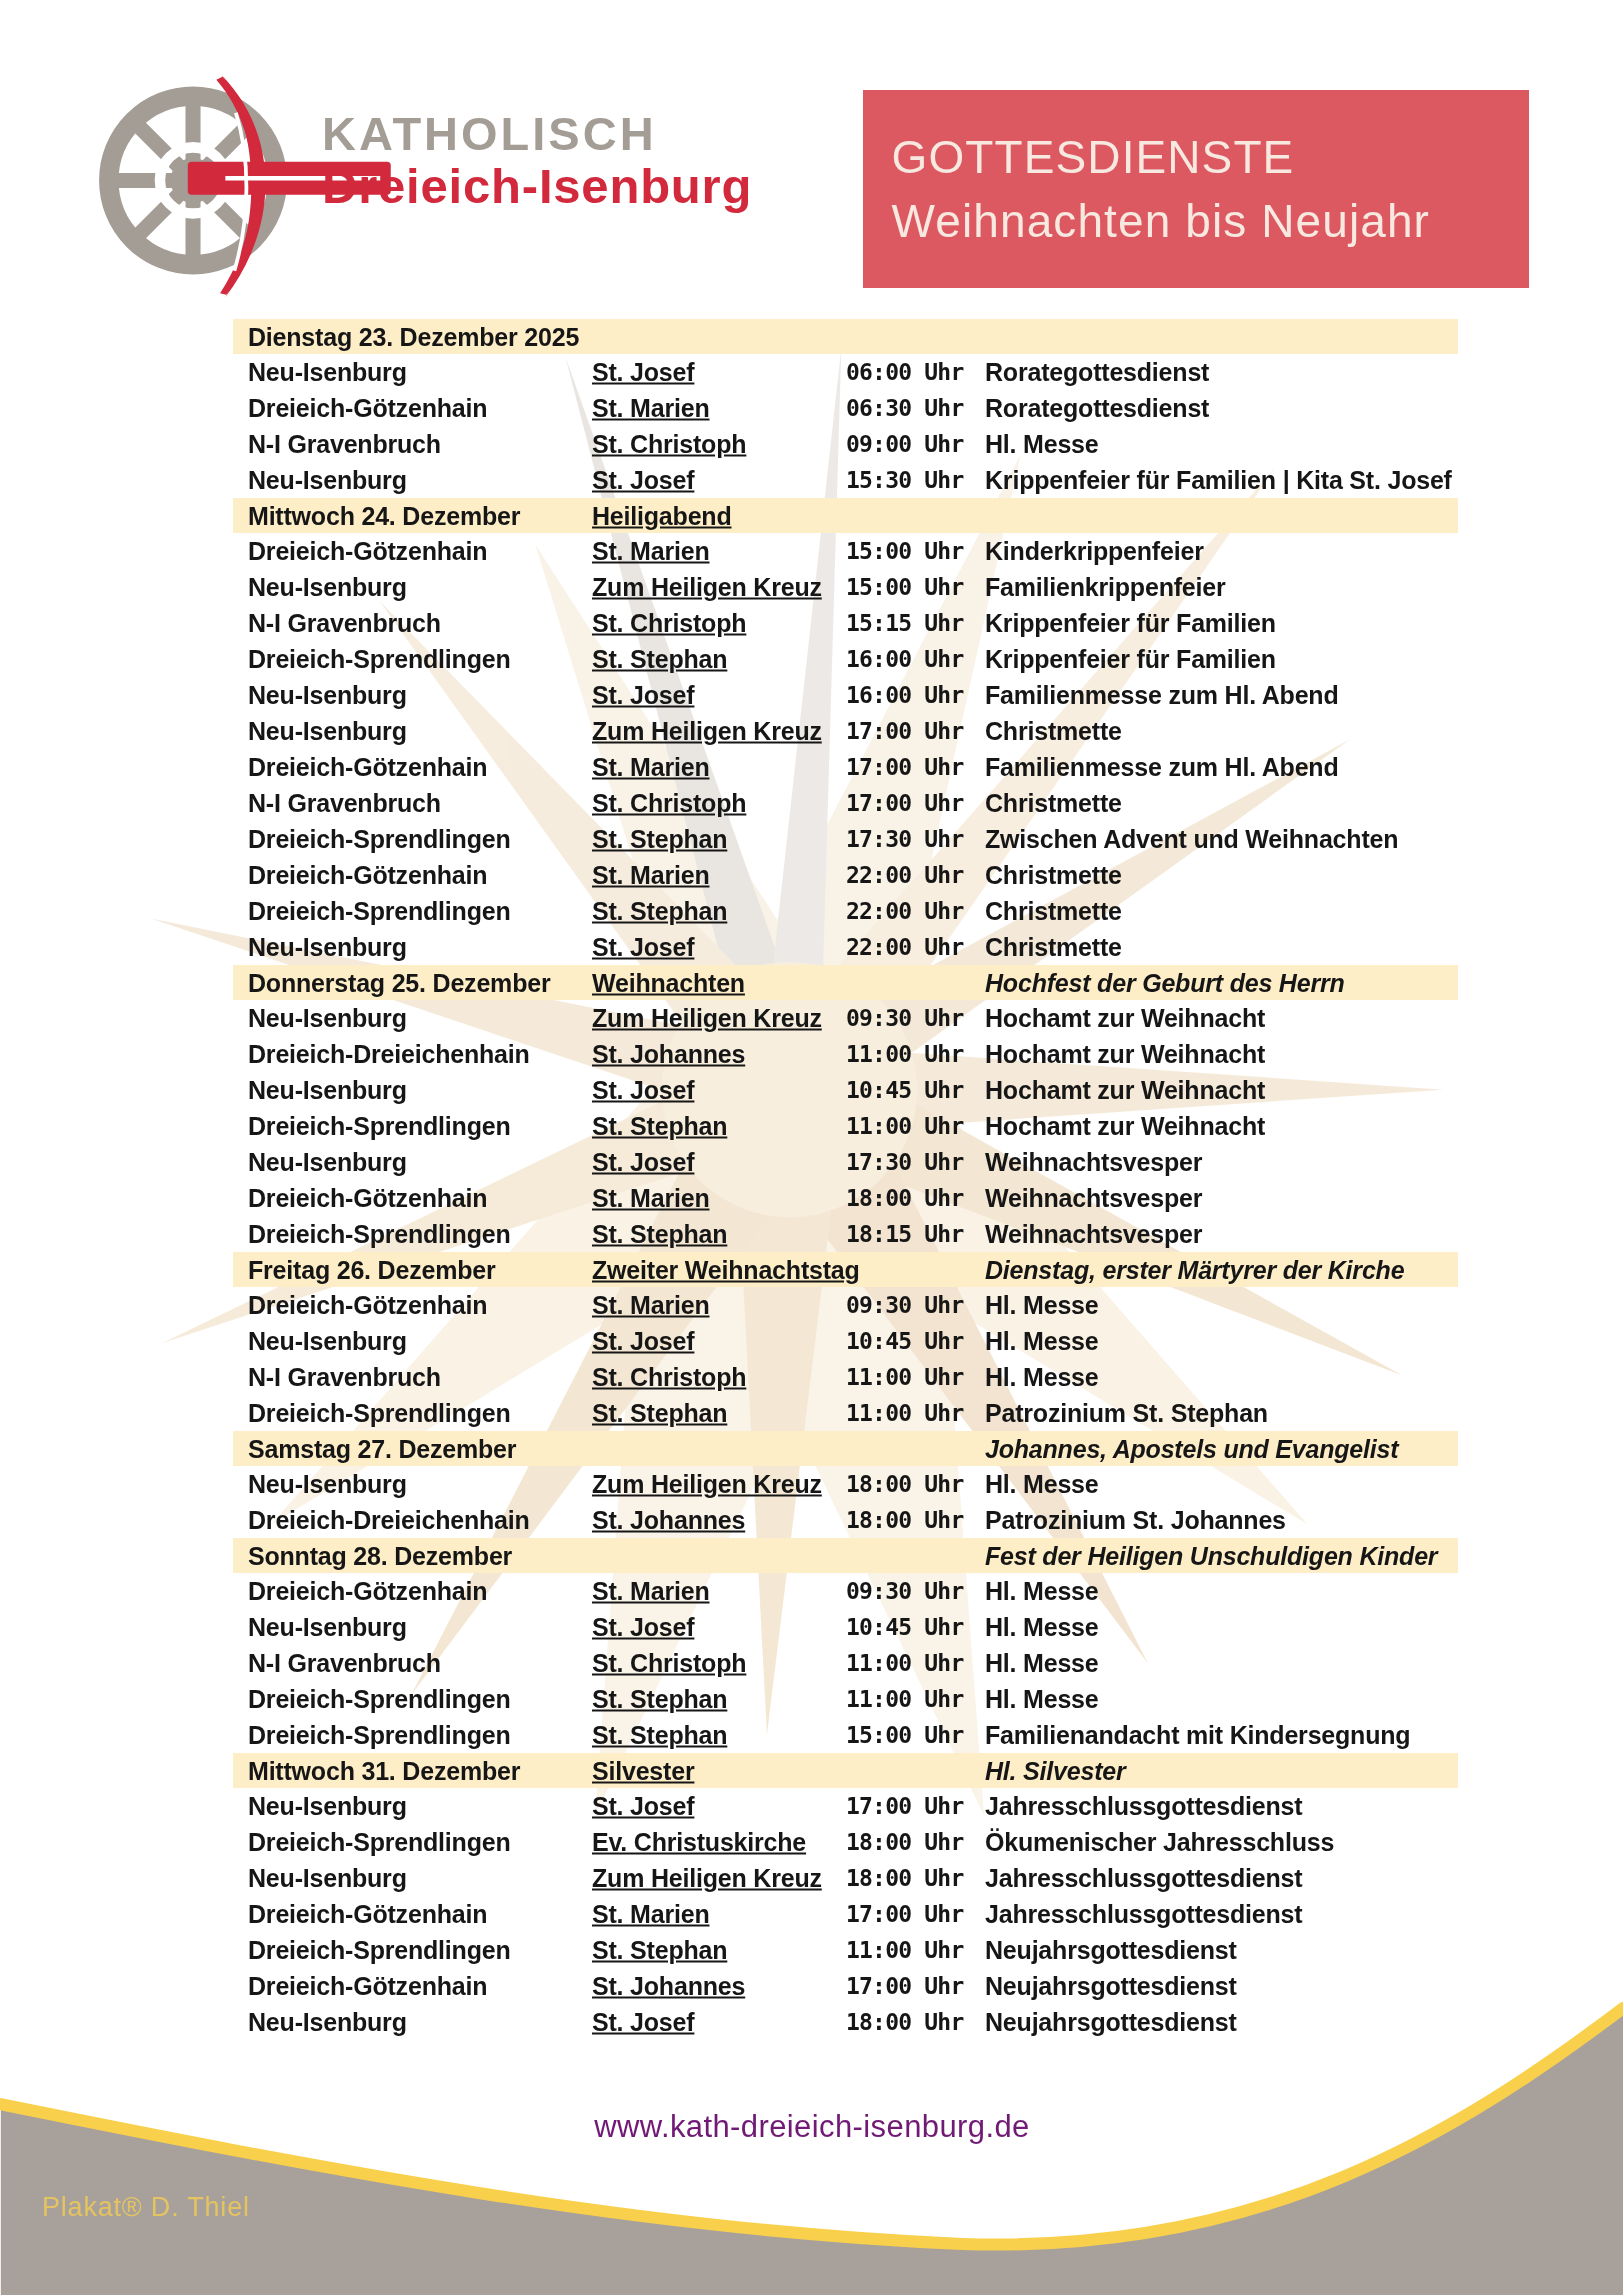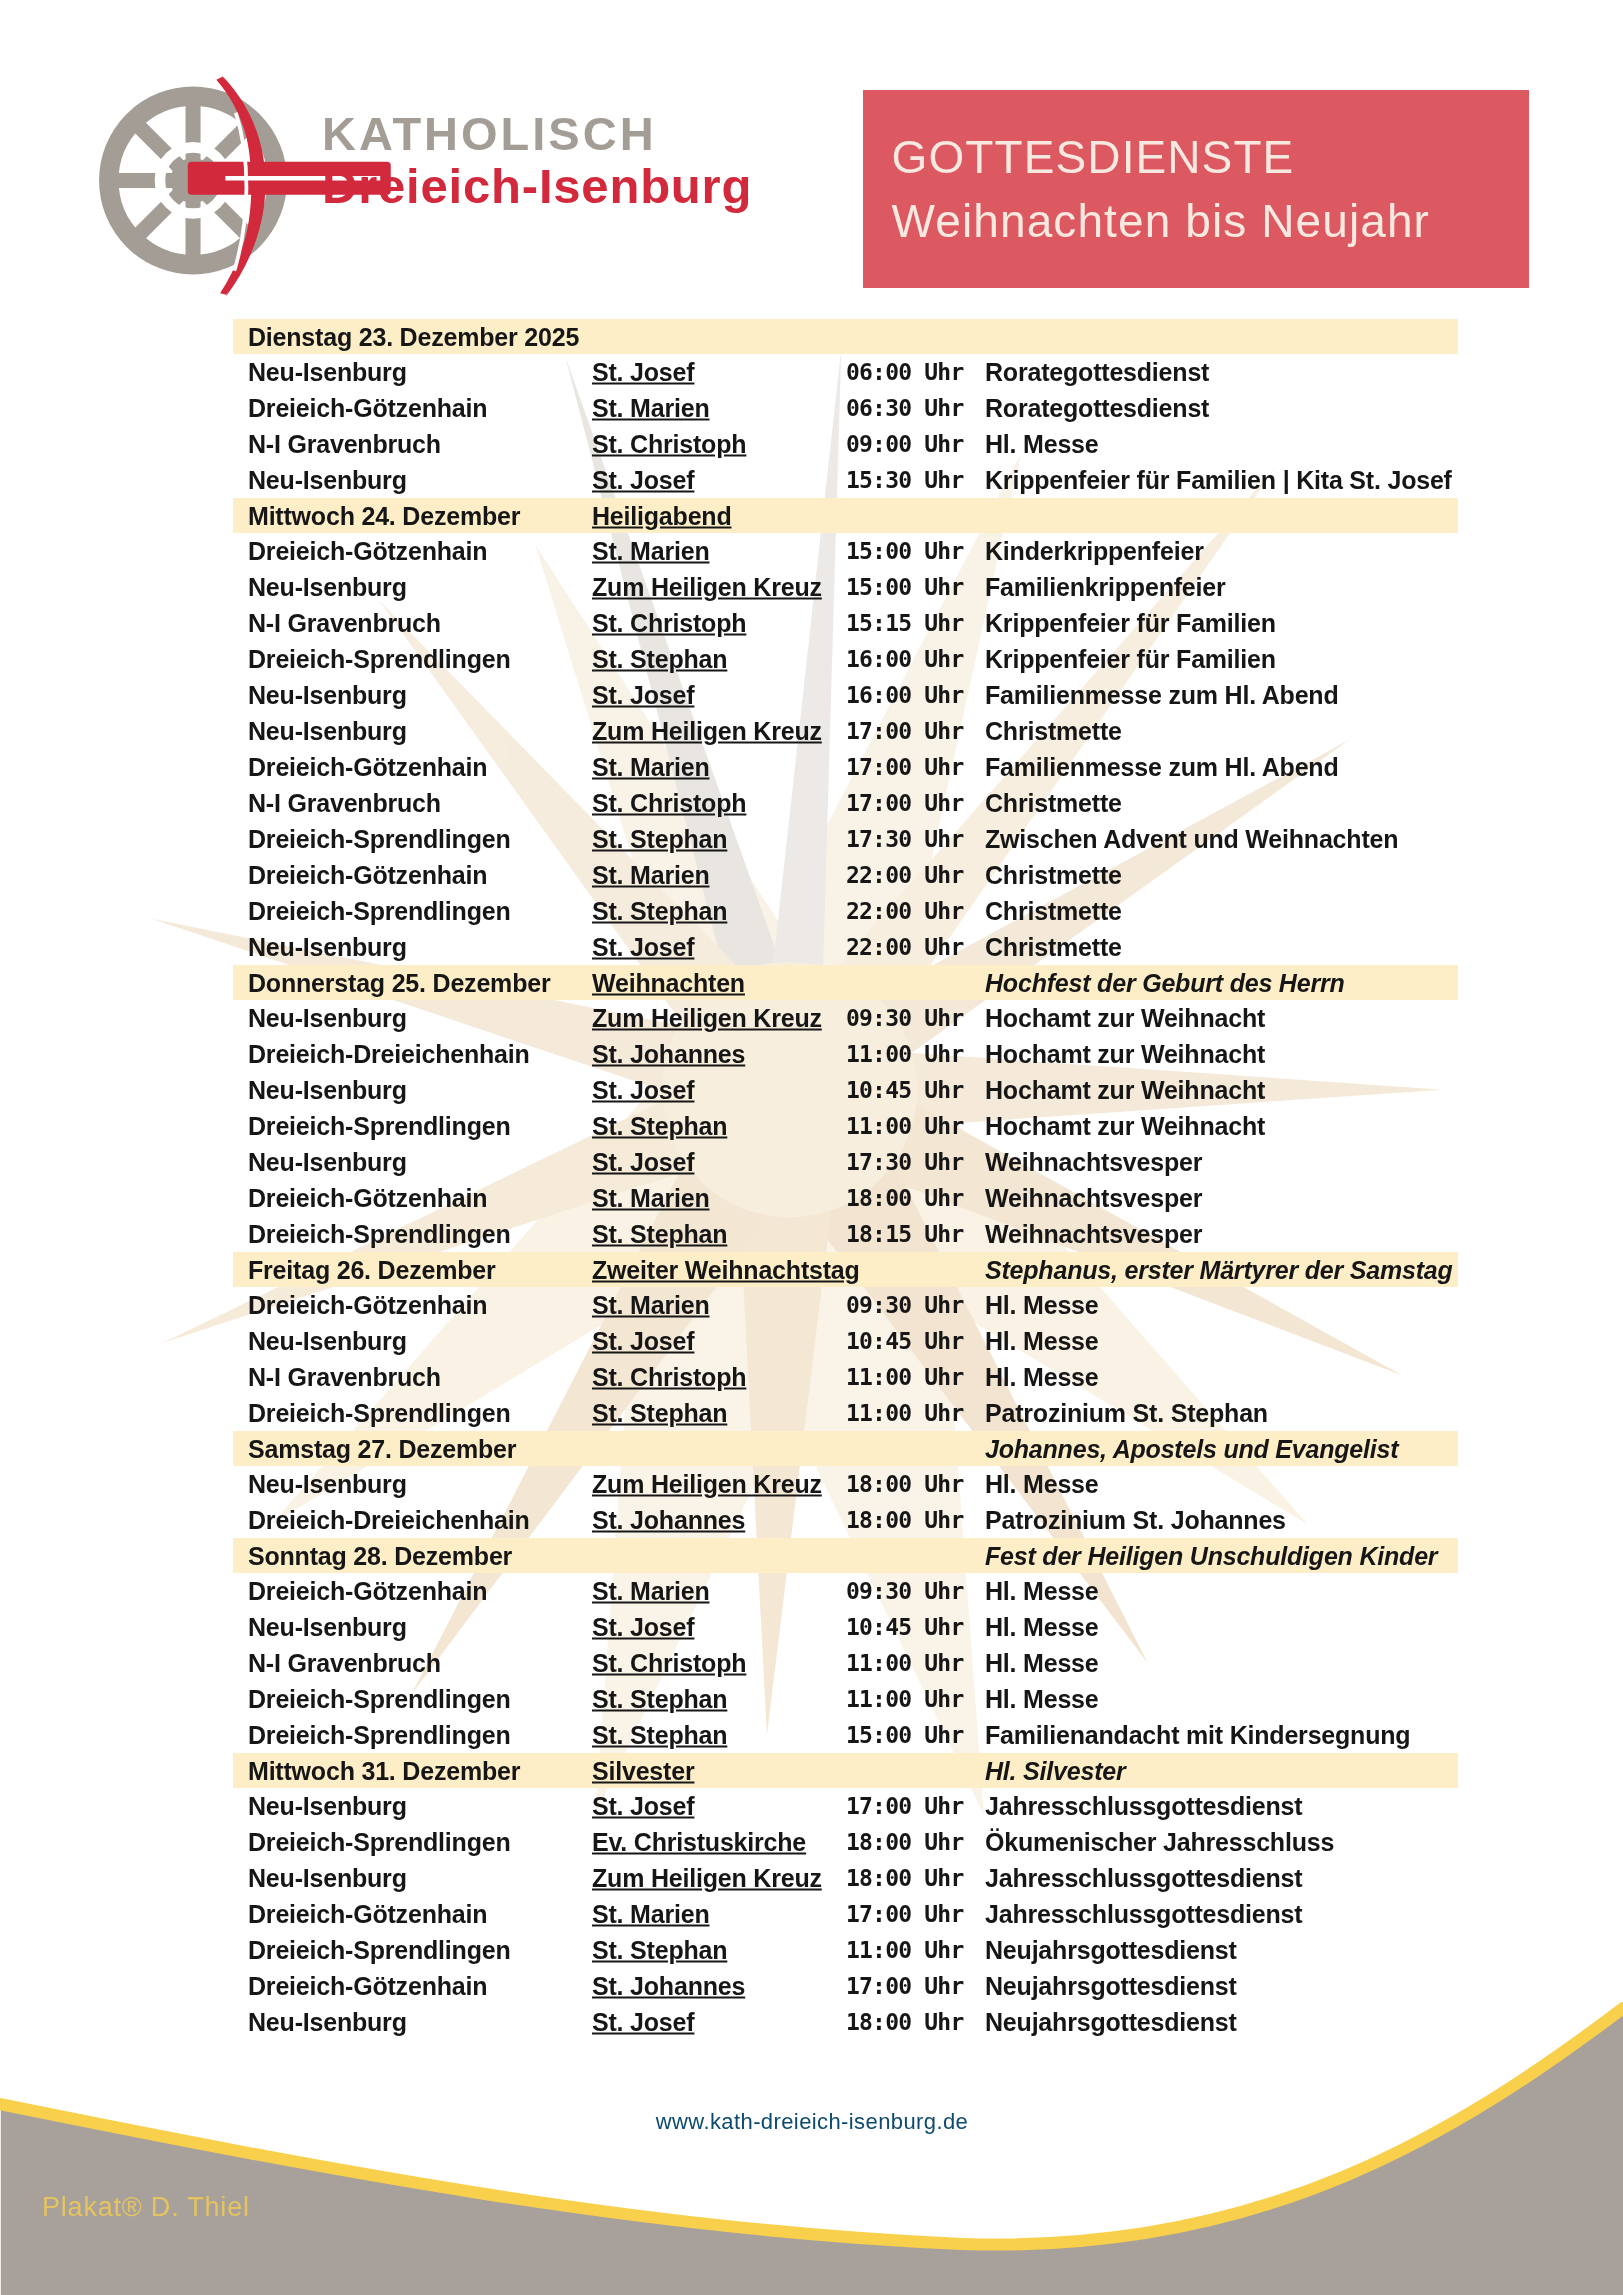--- a/index.html
+++ b/index.html
@@ -44,21 +44,21 @@
   }
   .c1 { left:15px; }
   .c2 { left:359px;text-decoration:underline; }
   .c3 { left:613px; font-family:"DejaVu Sans Mono", monospace; font-size:23px; letter-spacing:-0.8px; }
   .c4 { left:752px; }
   .feast { font-style:italic; }
 
   
   .site {
     position:absolute; left:0; right:0; top:2109px; text-align:center;
-    font-size:22px; color:#0c4a6e; letter-spacing:0.4px;
+    font-size:31px; color:#701a75; letter-spacing:0.4px;
   }
   .credit {
     position:absolute; left:42px; top:2192px;
     font-size:27px; color:var(--credit-yellow,#e5c45f); letter-spacing:0.8px;
   }
 </style>
 </head>
 <body>
 
 <div class="page">
@@ -259,21 +259,21 @@
       </div>
       <div class="row">
         <span class="cell c1">Dreieich-Sprendlingen</span>
         <span class="cell c2">St. Stephan</span>
         <span class="cell c3">18:15 Uhr</span>
         <span class="cell c4">Weihnachtsvesper</span>
       </div>
       <div class="band">
         <span class="cell c1">Freitag  26. Dezember</span>
         <span class="cell c2">Zweiter Weihnachtstag</span>
-        <span class="cell c4 feast">Stephanus, erster Märtyrer der Samstag</span>
+        <span class="cell c4 feast">Dienstag, erster Märtyrer der Kirche</span>
       </div>
       <div class="row">
         <span class="cell c1">Dreieich-Götzenhain</span>
         <span class="cell c2">St. Marien</span>
         <span class="cell c3">09:30 Uhr</span>
         <span class="cell c4">Hl. Messe</span>
       </div>
       <div class="row">
         <span class="cell c1">Neu-Isenburg</span>
         <span class="cell c2">St. Josef</span>

